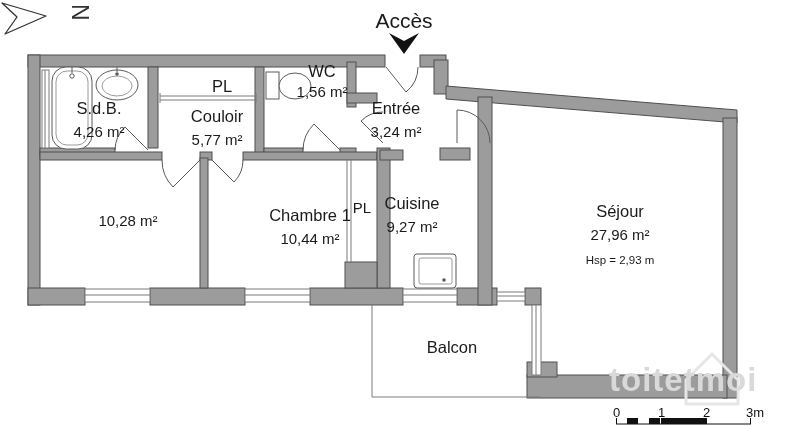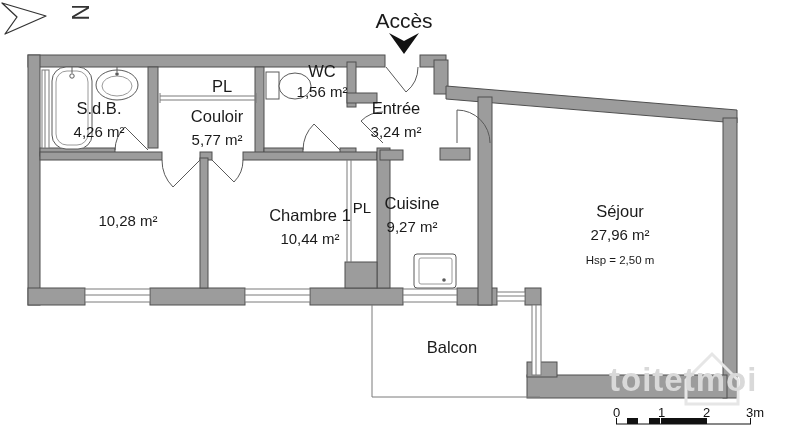--- a/index.html
+++ b/index.html
@@ -228,21 +228,21 @@
   <div class="label" style="left:362px;top:200px;">
     <div class="room-name small">PL</div>
   </div>
   <div class="label" style="left:412px;top:194px;">
     <div class="room-name">Cuisine</div>
     <div class="room-area">9,27 m²</div>
   </div>
   <div class="label" style="left:612px;top:202px;margin-left:8px;">
     <div class="room-name">Séjour</div>
     <div class="room-area">27,96 m²</div>
-    <div class="room-hsp">Hsp = 2,50 m</div>
+    <div class="room-hsp">Hsp = 2,93 m</div>
   </div>
   <div class="label" style="left:452px;top:338px;">
     <div class="room-name">Balcon</div>
   </div>
 
   <div class="watermark">toitetmoi</div>
 
 </div>
 
 </body></html>

